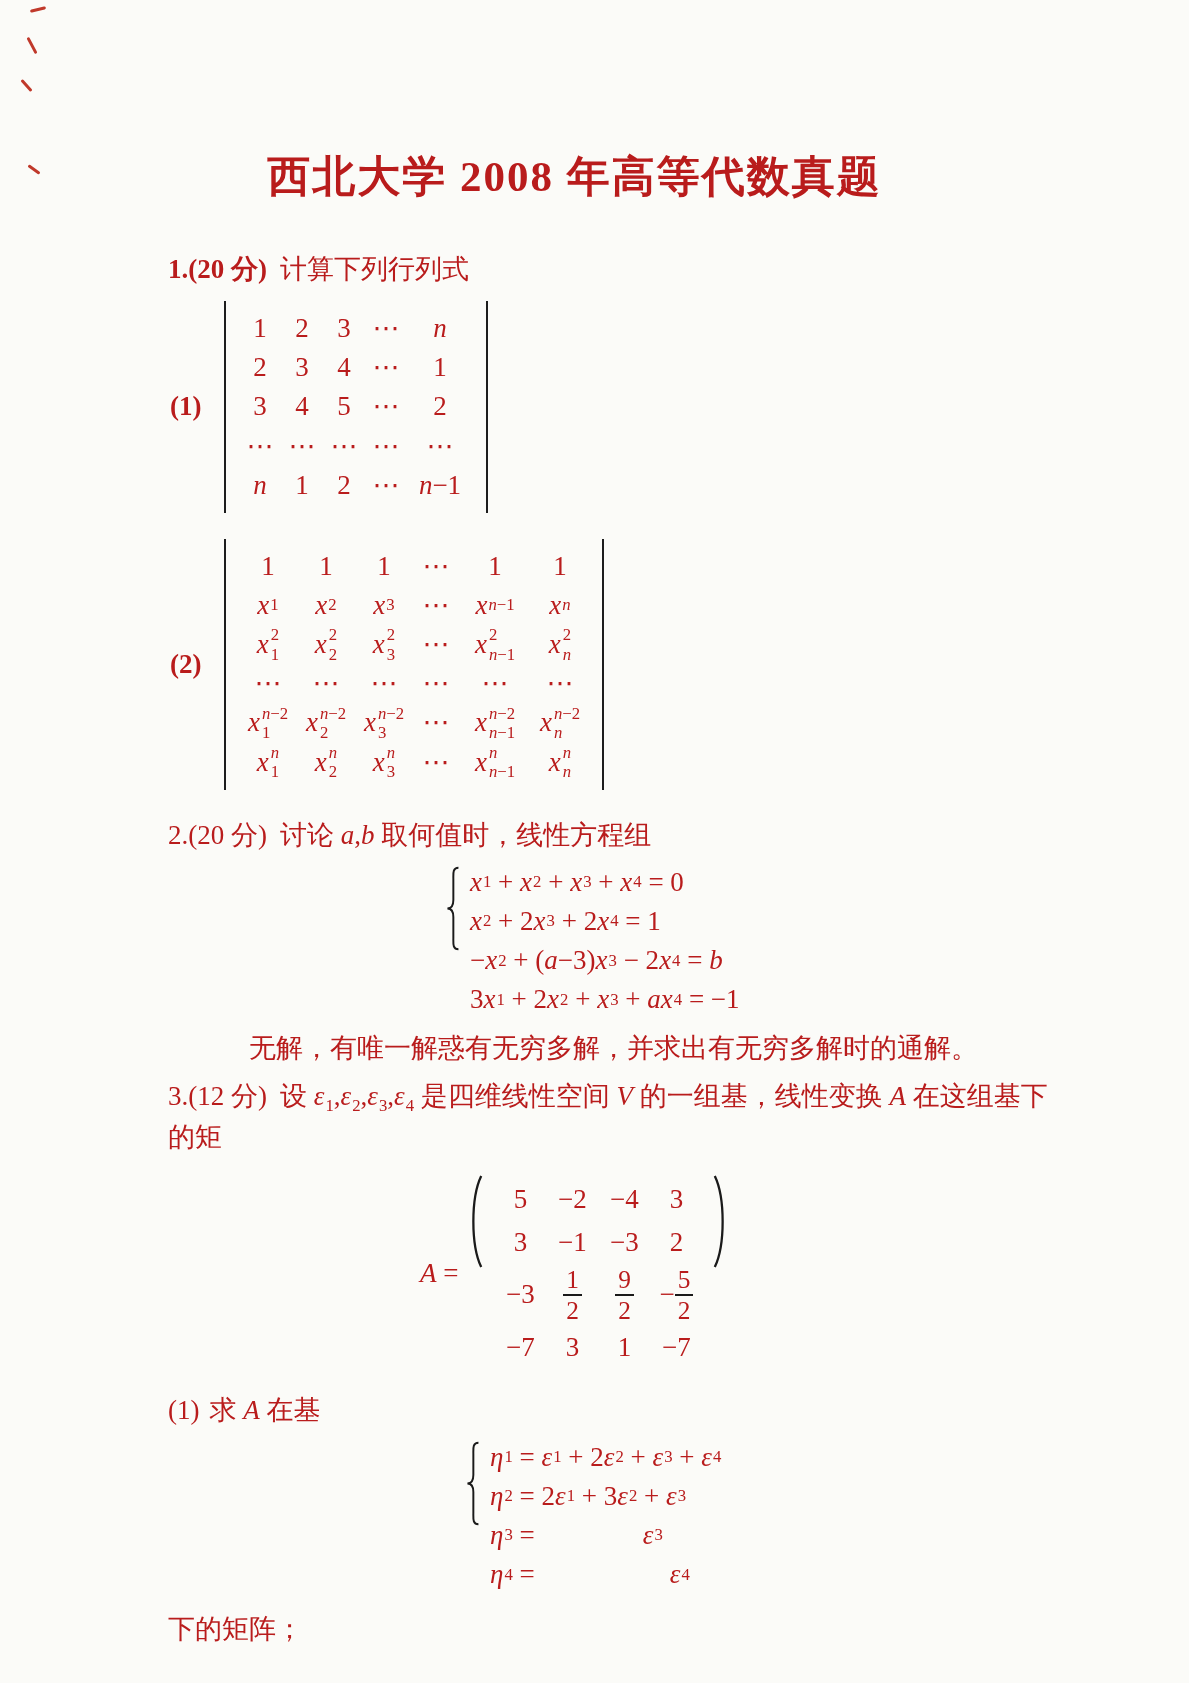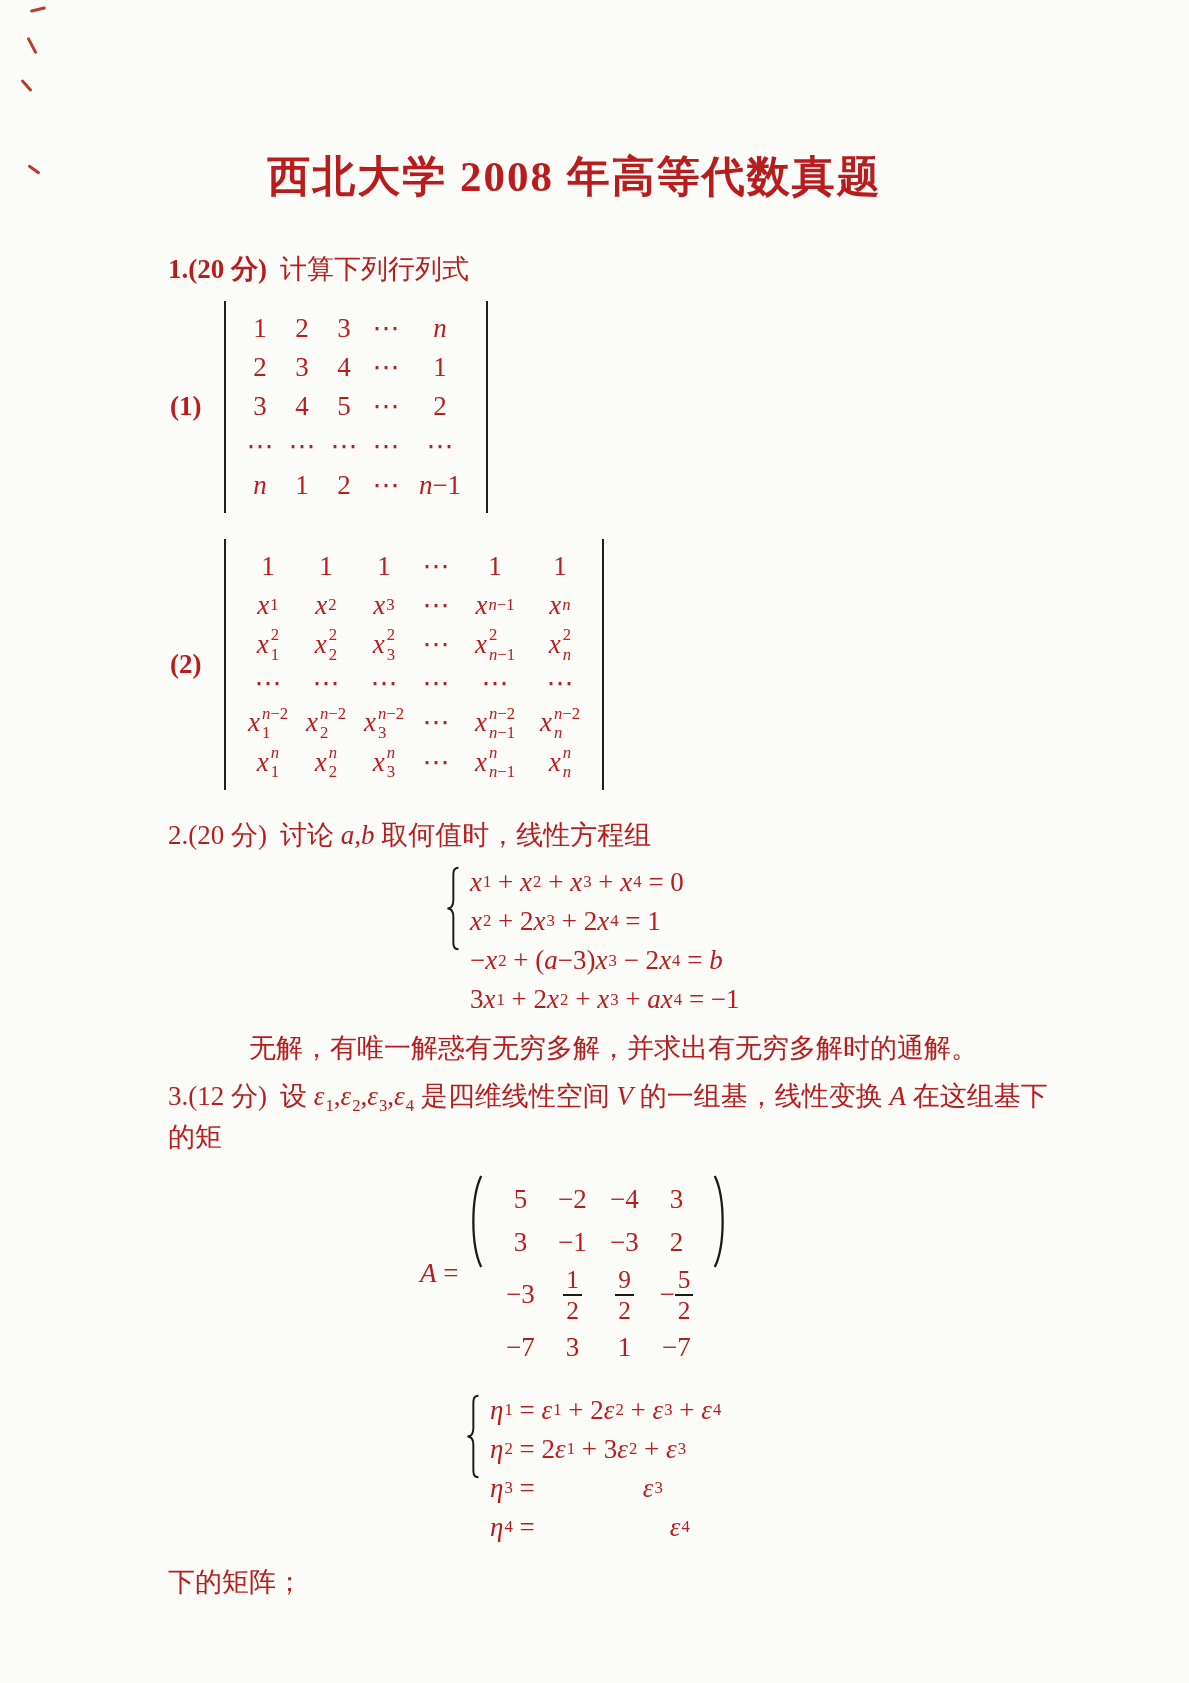--- a/index.html
+++ b/index.html
@@ -360,20 +360,23 @@
               <div class="mcell">1</div>
               <div class="mcell">−7</div>
             </div>
           </div>
         <svg class="rparen" viewBox="0 0 20 100" preserveAspectRatio="none">
           <path d="M 4 2 C 15 25 15 75 4 98" fill="none" stroke="#1a1a1a" stroke-width="2.4"></path>
         </svg>
       </div>
     </div>
 
+    <p class="partline">
+      <span class="plabel">(1)</span><span>求 <i>A</i> 在基</span>
+    </p>
 
     <div class="system eta">
       <svg class="brace" viewBox="0 0 20 100" preserveAspectRatio="none">
         <path d="M 17 2 C 10 2 11 9 11 15 L 11 40 C 11 48 8 50 4 50 C 8 50 11 52 11 60 L 11 85 C 11 91 10 98 17 98" fill="none" stroke="#1a1a1a" stroke-width="2.3"></path>
       </svg>
       <div class="eqs">
           <div class="eqline"><i>η</i><sub>1</sub> = <i>ε</i><sub>1</sub> + 2<i>ε</i><sub>2</sub> + <i>ε</i><sub>3</sub> + <i>ε</i><sub>4</sub></div>
           <div class="eqline"><i>η</i><sub>2</sub> = 2<i>ε</i><sub>1</sub> + 3<i>ε</i><sub>2</sub> + <i>ε</i><sub>3</sub></div>
           <div class="eqline"><i>η</i><sub>3</sub> =    <i>ε</i><sub>3</sub></div>
           <div class="eqline"><i>η</i><sub>4</sub> =     <i>ε</i><sub>4</sub></div>

